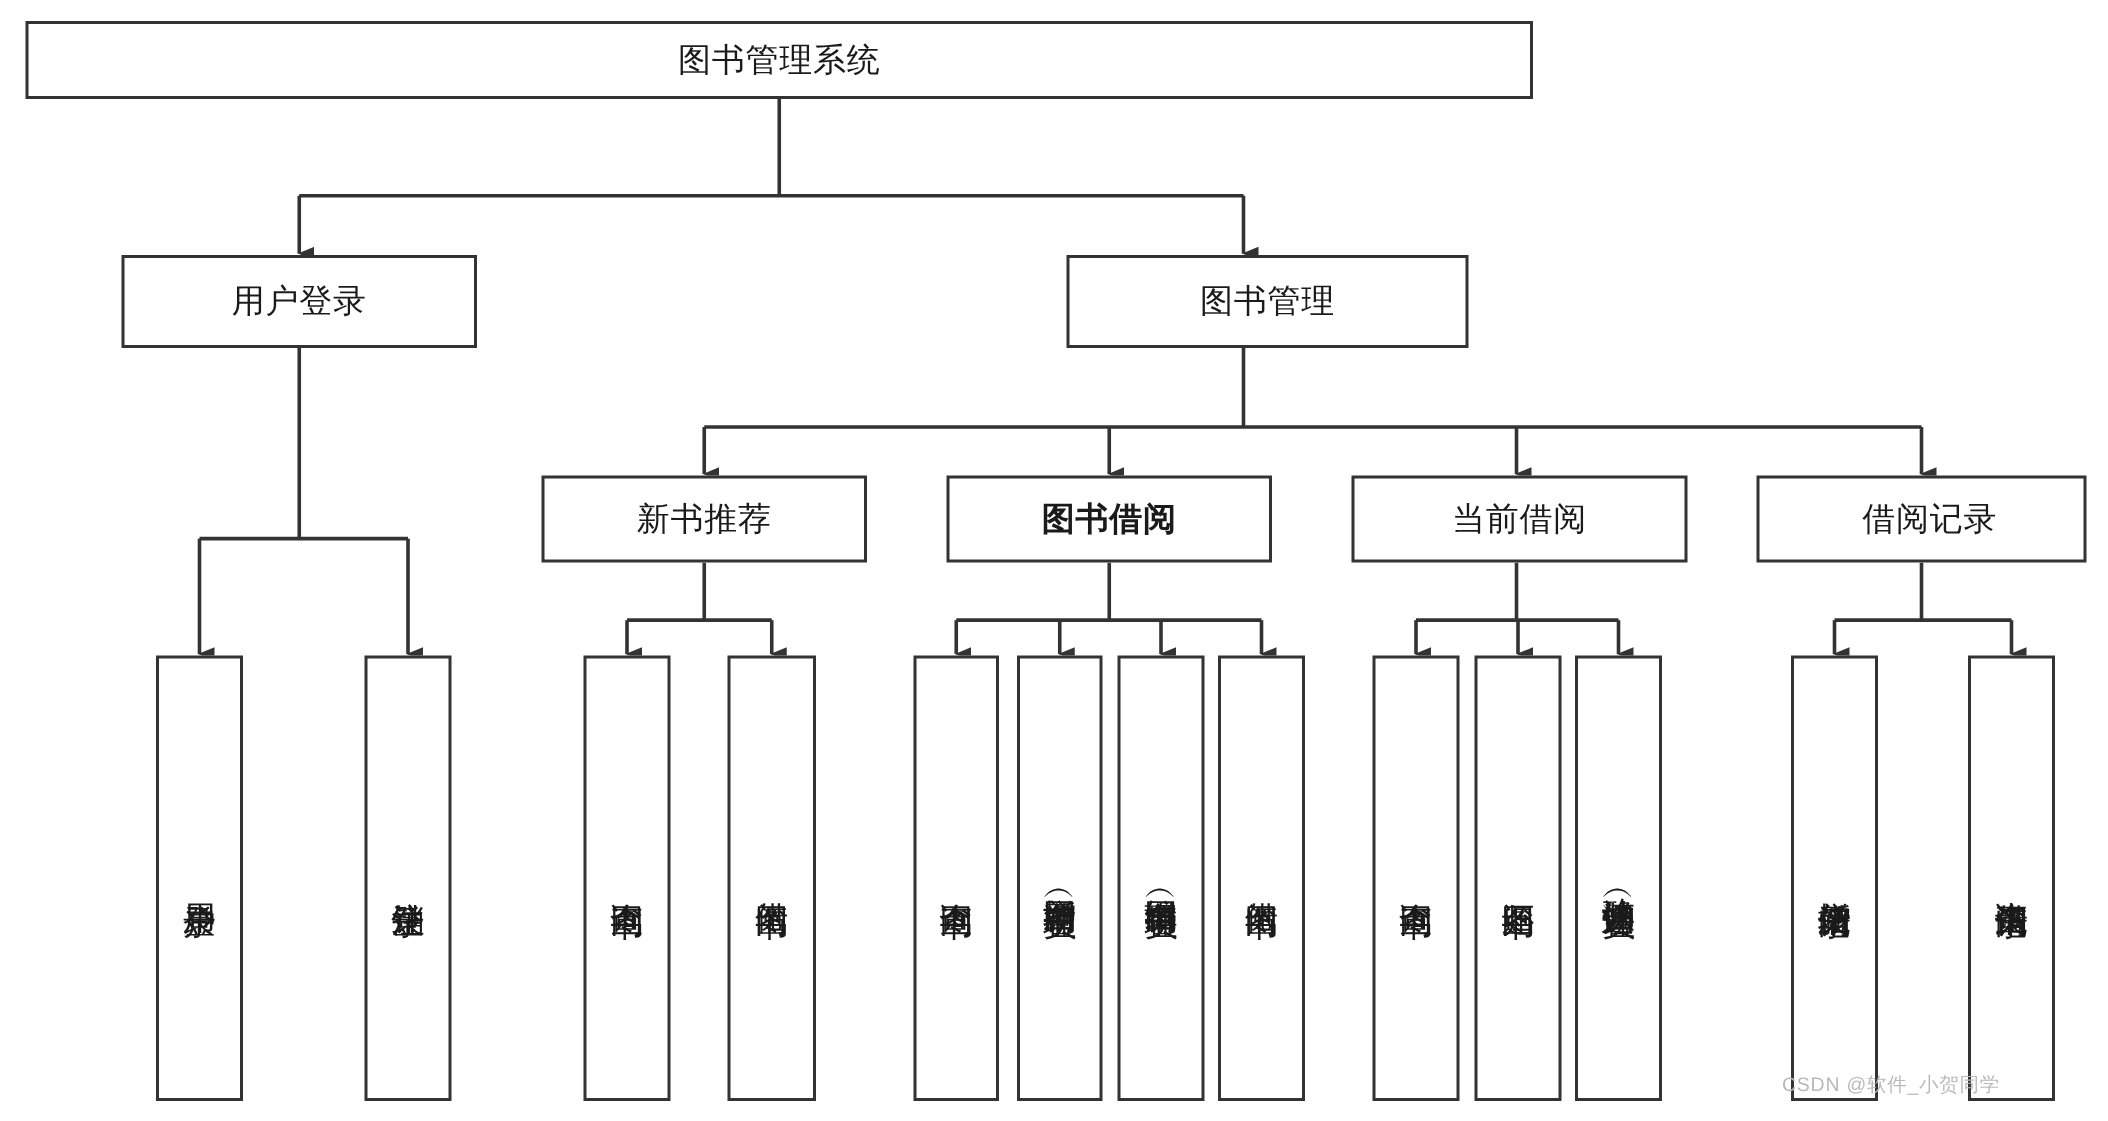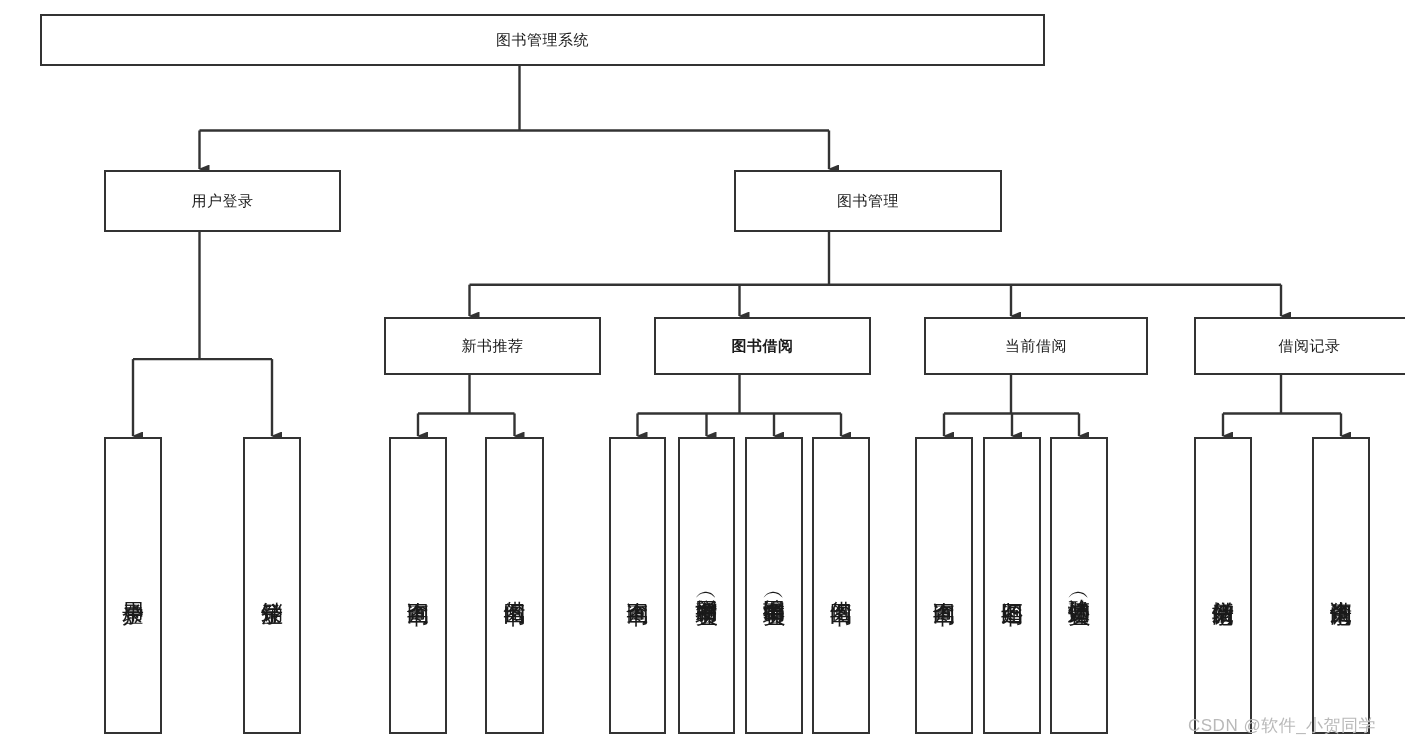--- a/index.html
+++ b/index.html
@@ -32,43 +32,42 @@
     box-sizing: border-box;
     background: #ffffff;
     border: 2px solid #333333;
     display: flex;
     align-items: center;
     justify-content: center;
     color: #1a1a1a;
     text-align: center;
   }
   .node-h {
-    font-size: 15px;
+    font-size: 22px;
     line-height: 1.2;
     letter-spacing: 0.5px;
-    margin-left: 23px;
   }
   .node-v {
     writing-mode: vertical-rl;
     text-orientation: upright;
     font-size: 22px;
     line-height: 1.18;
     letter-spacing: 1px;
     align-items: center;
     justify-content: center;
     padding: 4px 0;
   }
   .node-v span {
     writing-mode: vertical-rl;
     text-orientation: upright;
     display: block;
   }
   .watermark {
     position: absolute;
-    font-size: 17px;
+    font-size: 13px;
     color: #b9b9b9;
     letter-spacing: 0.5px;
     white-space: nowrap;
     user-select: none;
   }
 </style>
 </head>
 <body>
 
 <div id="diagram-root">

